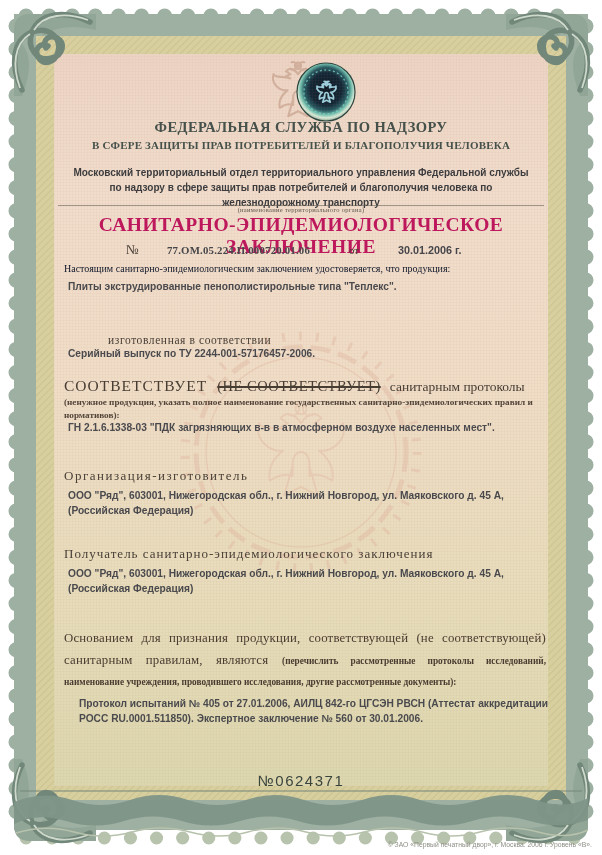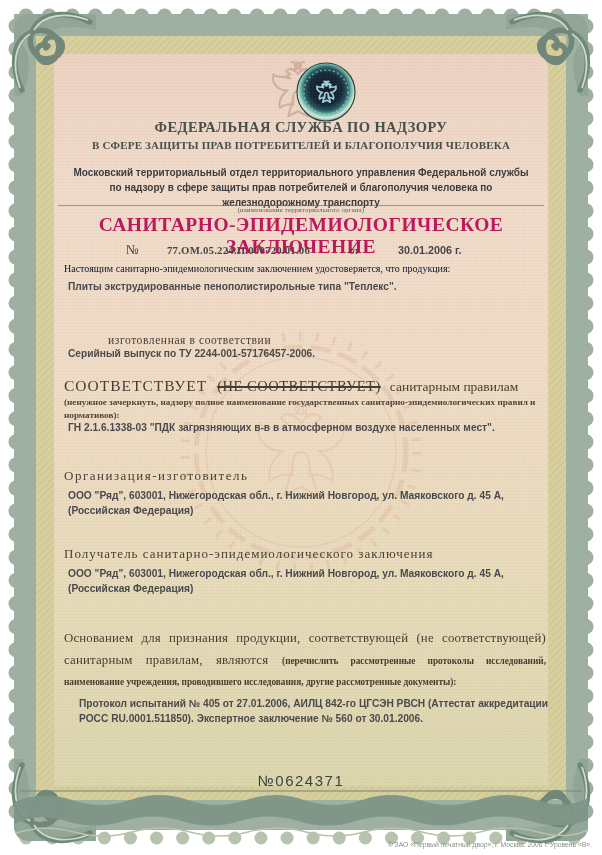--- a/index.html
+++ b/index.html
@@ -148,23 +148,23 @@
 
   <div class="abs cert-intro">Настоящим санитарно-эпидемиологическим заключением удостоверяется, что продукция:</div>
   <div class="abs typed product-value">Плиты экструдированные пенополистирольные типа "Теплекс".</div>
 
   <div class="abs made-label">изготовленная в соответствии</div>
   <div class="abs typed made-value">Серийный выпуск по ТУ 2244-001-57176457-2006.</div>
 
   <div class="abs comp-row">
     <span class="comp-word">СООТВЕТСТВУЕТ</span>
     <span class="comp-struck">(НЕ СООТВЕТСТВУЕТ)</span>
-    <span class="comp-suffix">санитарным правилам</span>
+    <span class="comp-suffix">санитарным протоколы</span>
   </div>
-  <div class="abs comp-note">(ненужное зачеркнуть, надзору полное наименование государственных санитарно-эпидемиологических правил и нормативов):</div>
+  <div class="abs comp-note">(ненужное продукция, указать полное наименование государственных санитарно-эпидемиологических правил и нормативов):</div>
   <div class="abs typed comp-value">ГН 2.1.6.1338-03 "ПДК загрязняющих в-в в атмосферном воздухе населенных мест".</div>
 
   <div class="abs manu-label">Организация-изготовитель</div>
   <div class="abs typed manu-value">ООО "Ряд", 603001, Нижегородская обл., г. Нижний Новгород, ул. Маяковского д. 45 А, (Российская Федерация)</div>
 
   <div class="abs recv-label">Получатель санитарно-эпидемиологического заключения</div>
   <div class="abs typed recv-value">ООО "Ряд", 603001, Нижегородская обл., г. Нижний Новгород, ул. Маяковского д. 45 А, (Российская Федерация)</div>
 
   <div class="abs basis-para">
     <span class="basis-bold">Основанием для признания продукции, соответствующей (не соответствующей) санитарным правилам, являются</span>

